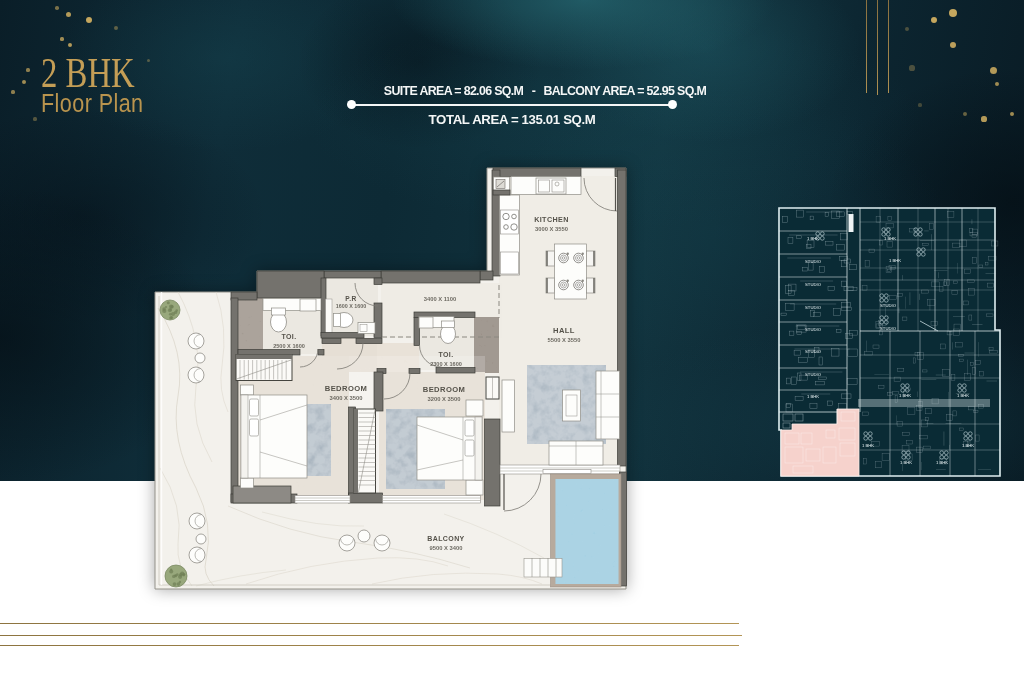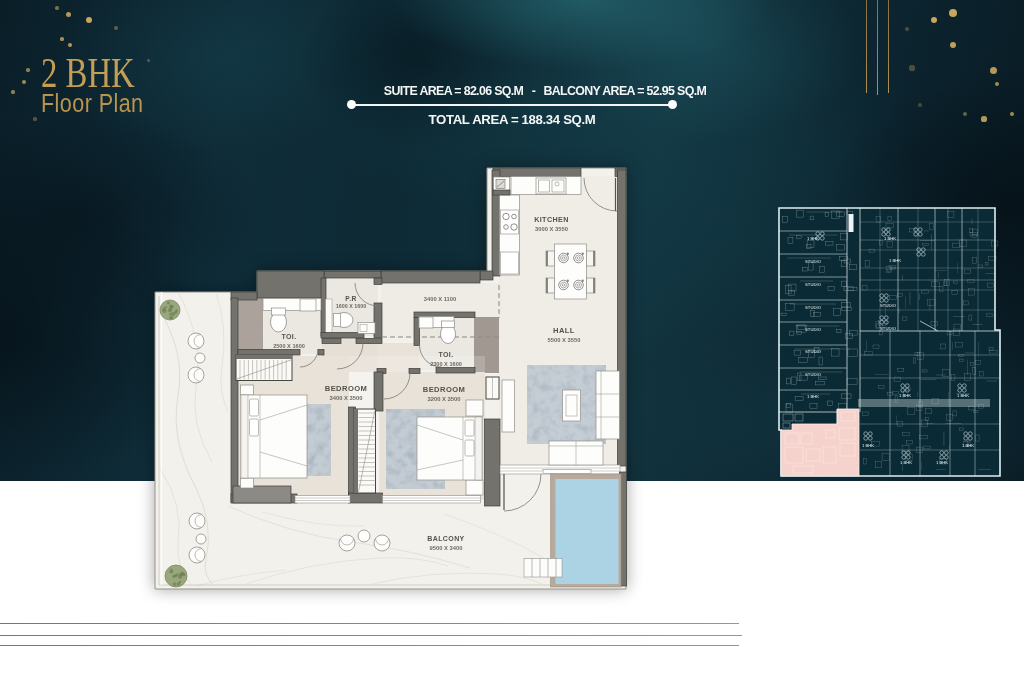--- a/index.html
+++ b/index.html
@@ -62,21 +62,21 @@
 <div class="hl" style="top:623px;width:739px"></div>
 <div class="hl" style="top:634.5px;width:742px"></div>
 <div class="hl" style="top:644.5px;width:739px"></div>
 <div class="title">
       <div class="big">2 BHK</div>
       <div class="sub">Floor Plan</div>
     </div>
 <div class="hdr">
   <div class="l1">SUITE AREA = 82.06 SQ.M&nbsp;&nbsp; -&nbsp;&nbsp; BALCONY AREA = 52.95 SQ.M</div>
   <div class="rule"></div>
-  <div class="l2">TOTAL AREA = 188.34 SQ.M</div>
+  <div class="l2">TOTAL AREA = 135.01 SQ.M</div>
 </div>
 <svg style="left:150px;top:165px;filter:drop-shadow(0 0 8px rgba(0,0,0,0.35))" width="498" height="428" viewBox="150 165 498 428">
 <defs>
 <filter id="nz" x="-5%" y="-5%" width="110%" height="110%">
   <feTurbulence type="fractalNoise" baseFrequency="0.12" numOctaves="3" seed="7" result="t"></feTurbulence>
   <feColorMatrix in="t" type="matrix" values="0 0 0 0 1  0 0 0 0 1  0 0 0 0 1  0.6 0.6 0.6 0 0"></feColorMatrix>
   <feComposite operator="in" in2="SourceGraphic"></feComposite>
 </filter>
 <filter id="nz2" x="-5%" y="-5%" width="110%" height="110%">
   <feTurbulence type="fractalNoise" baseFrequency="0.25" numOctaves="3" seed="11" result="t"></feTurbulence>

